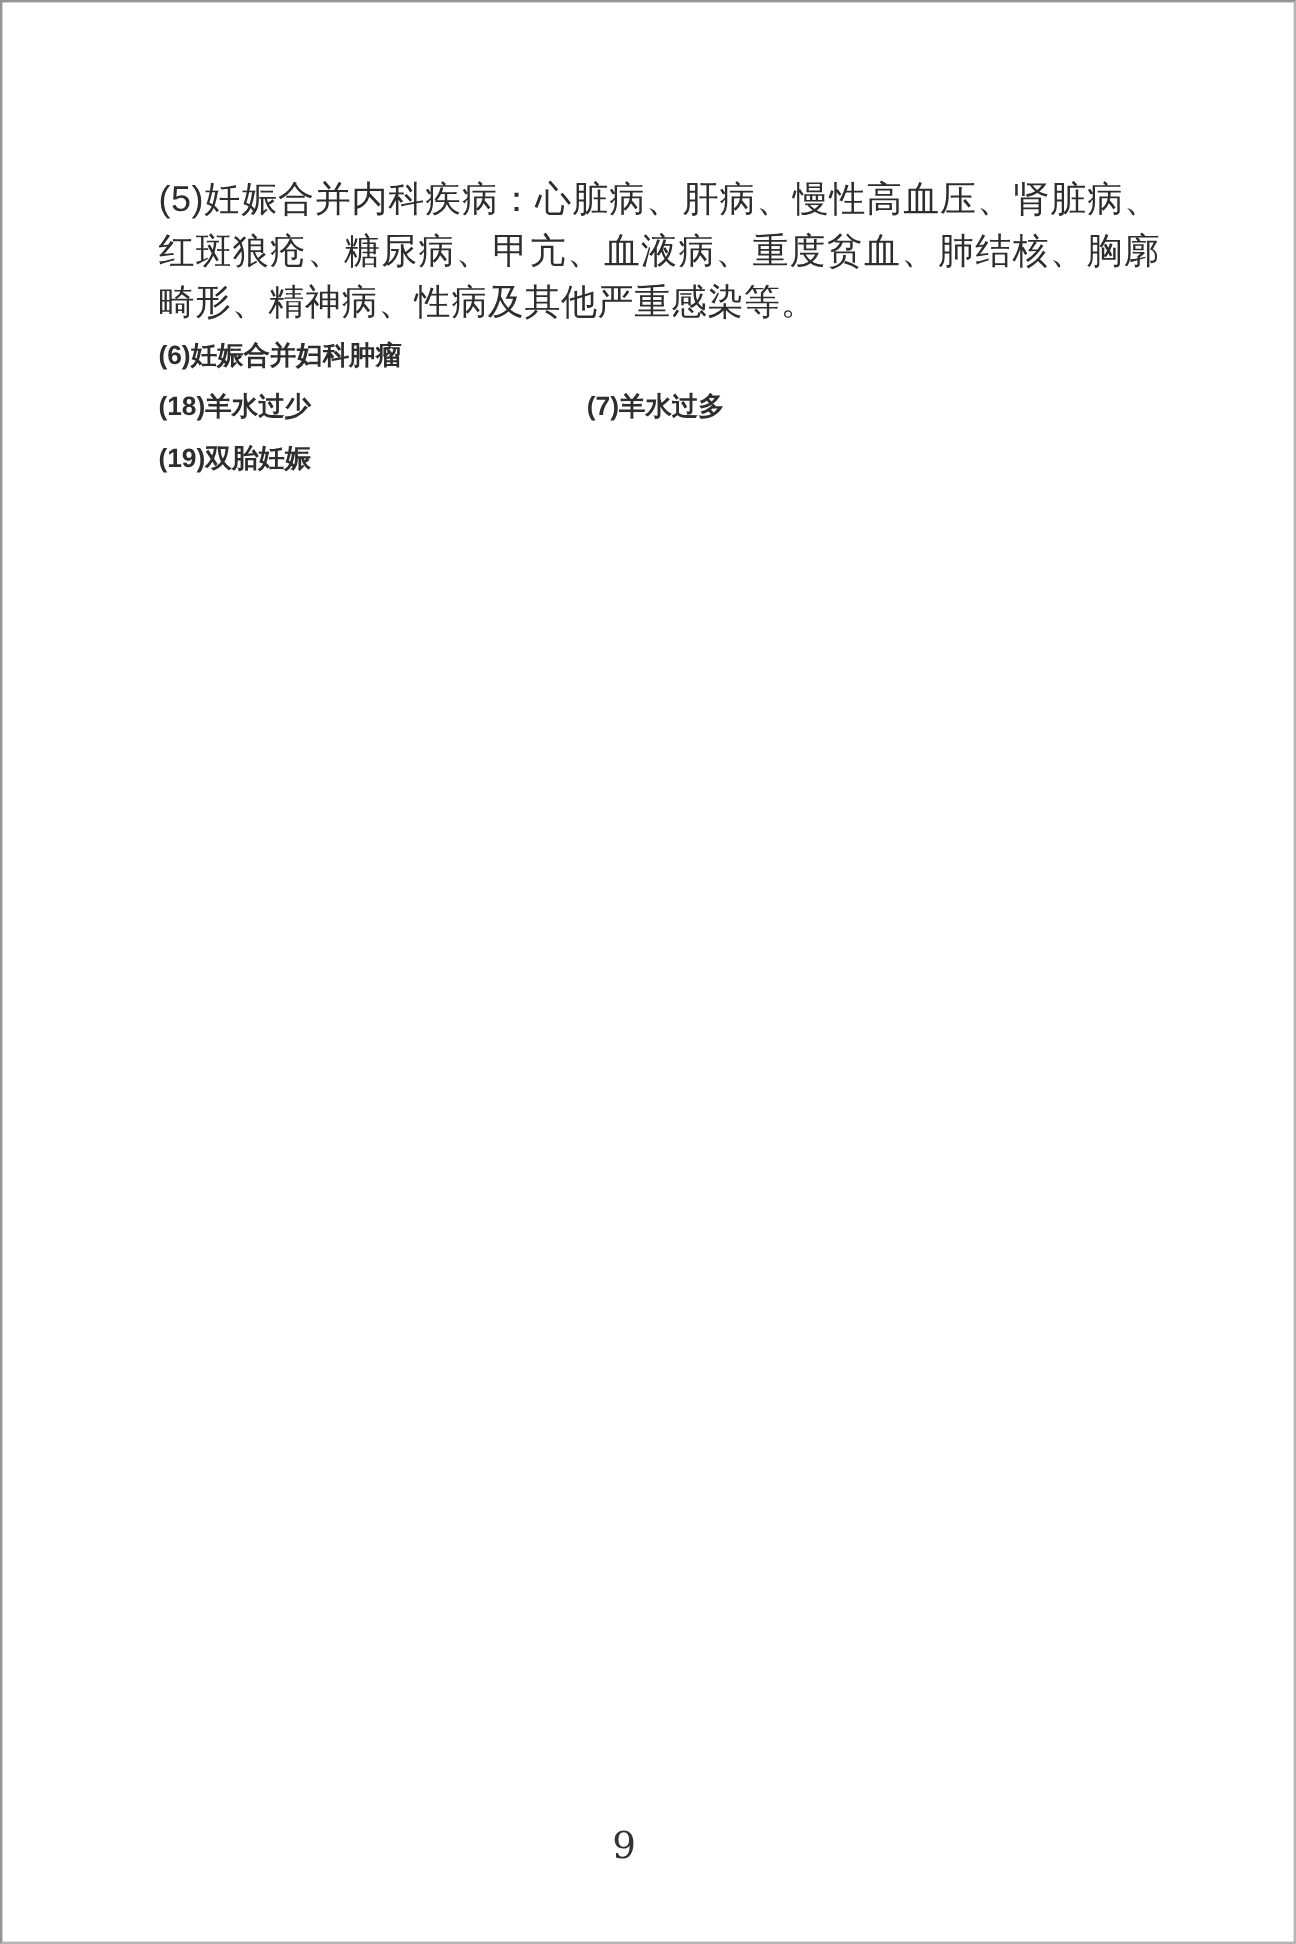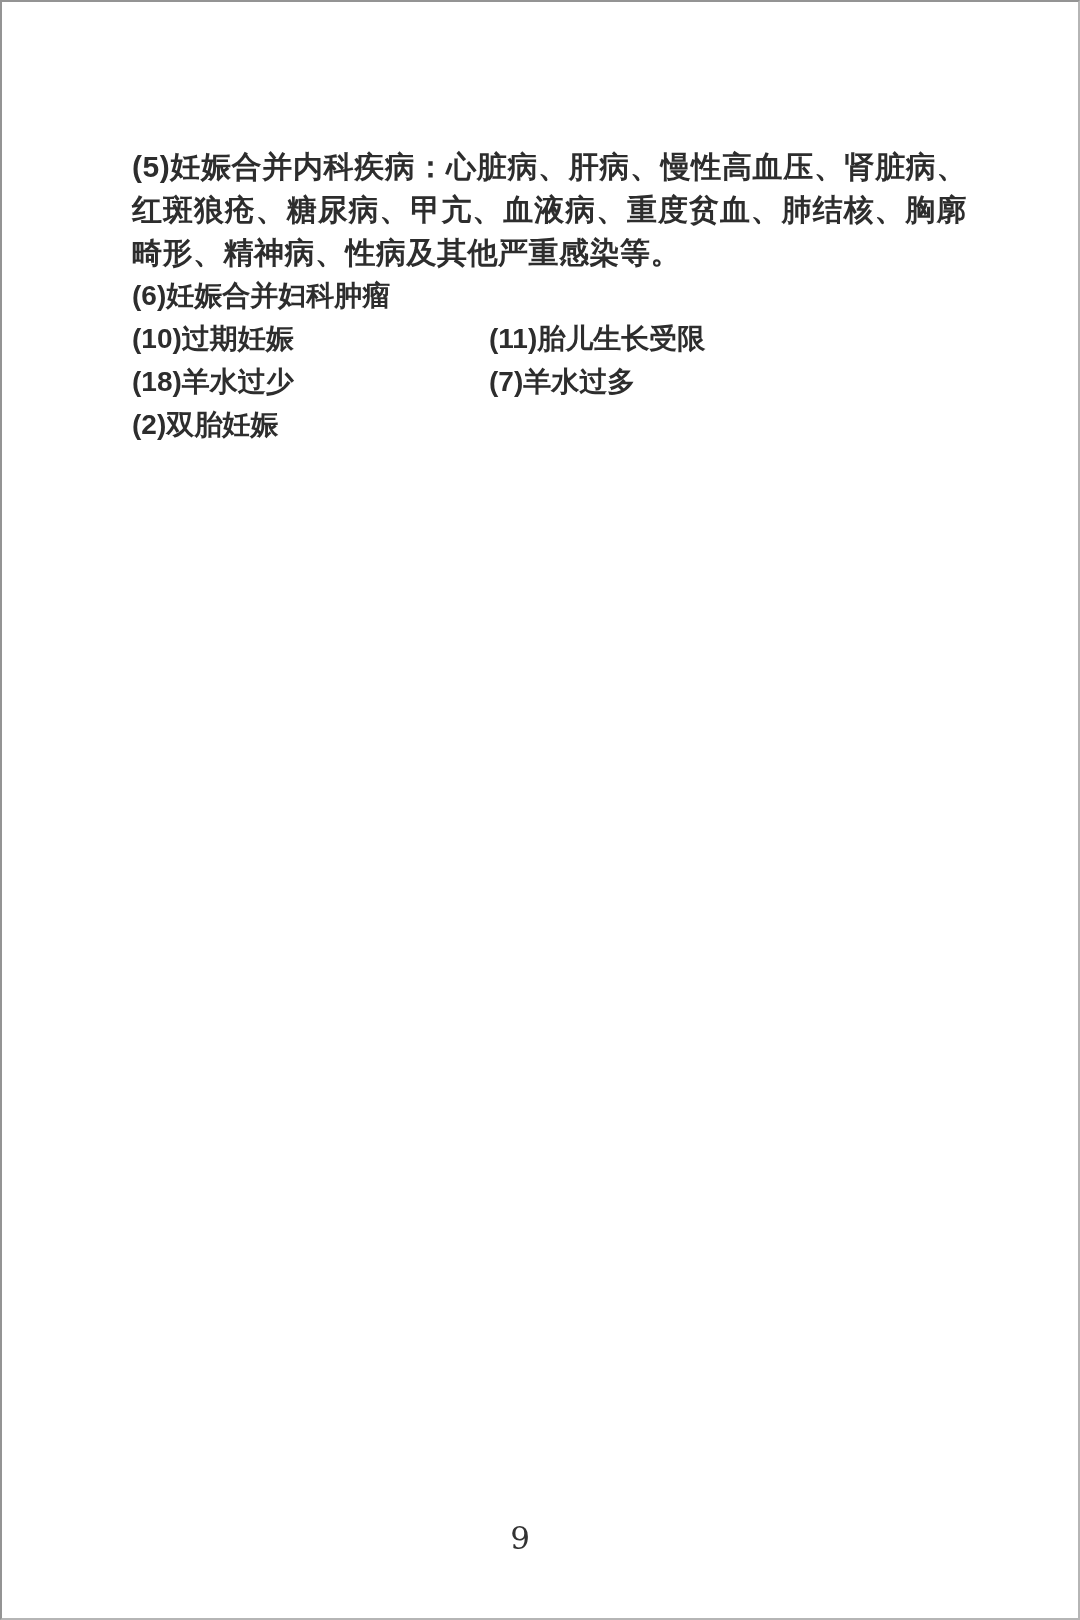--- a/index.html
+++ b/index.html
@@ -27,32 +27,32 @@
     position: absolute;
     left: 130px;
     top: 143px;
     width: 835px;
     color: #2d2d2d;
   }
   .para {
     margin: 0;
     font-size: 30px;
     line-height: 43px;
-    font-weight: 700;
+    font-weight: 400;
     text-align: justify;
     letter-spacing: 0.5px;
   }
   .list {
     margin-top: 0;
   }
   .row {
     display: flex;
     height: 43px;
     line-height: 43px;
-    font-size: 28px;
+    font-size: 22px;
     font-weight: 600;
   }
   .cell-left {
     width: 357px;
     flex: 0 0 357px;
     white-space: nowrap;
   }
   .cell-right {
     flex: 1;
     white-space: nowrap;
@@ -81,33 +81,29 @@
 
     <p class="para">(5)妊娠合并内科疾病：心脏病、肝病、慢性高血压、肾脏病、红斑狼疮、糖尿病、甲亢、血液病、重度贫血、肺结核、胸廓畸形、精神病、性病及其他严重感染等。</p>
 
     <div class="list">
 
       <div class="row">
         <span class="cell-left">(6)妊娠合并妇科肿瘤</span>
       </div>
 
 
-      <div class="row">
-        <span class="cell-left">(10)过期妊娠</span>
-        <span class="cell-right">(11)胎儿生长受限</span>
-      </div>
 
       <div class="row">
         <span class="cell-left">(18)羊水过少</span>
         <span class="cell-right">(7)羊水过多</span>
       </div>
 
 
       <div class="row">
-        <span class="cell-left">(2)双胎妊娠</span>
+        <span class="cell-left">(19)双胎妊娠</span>
         <span class="cell-right"></span>
       </div>
 
     </div>
   </div>
 
   <div class="footer">
     <span class="page-number">9</span>
   </div>
 </div>

